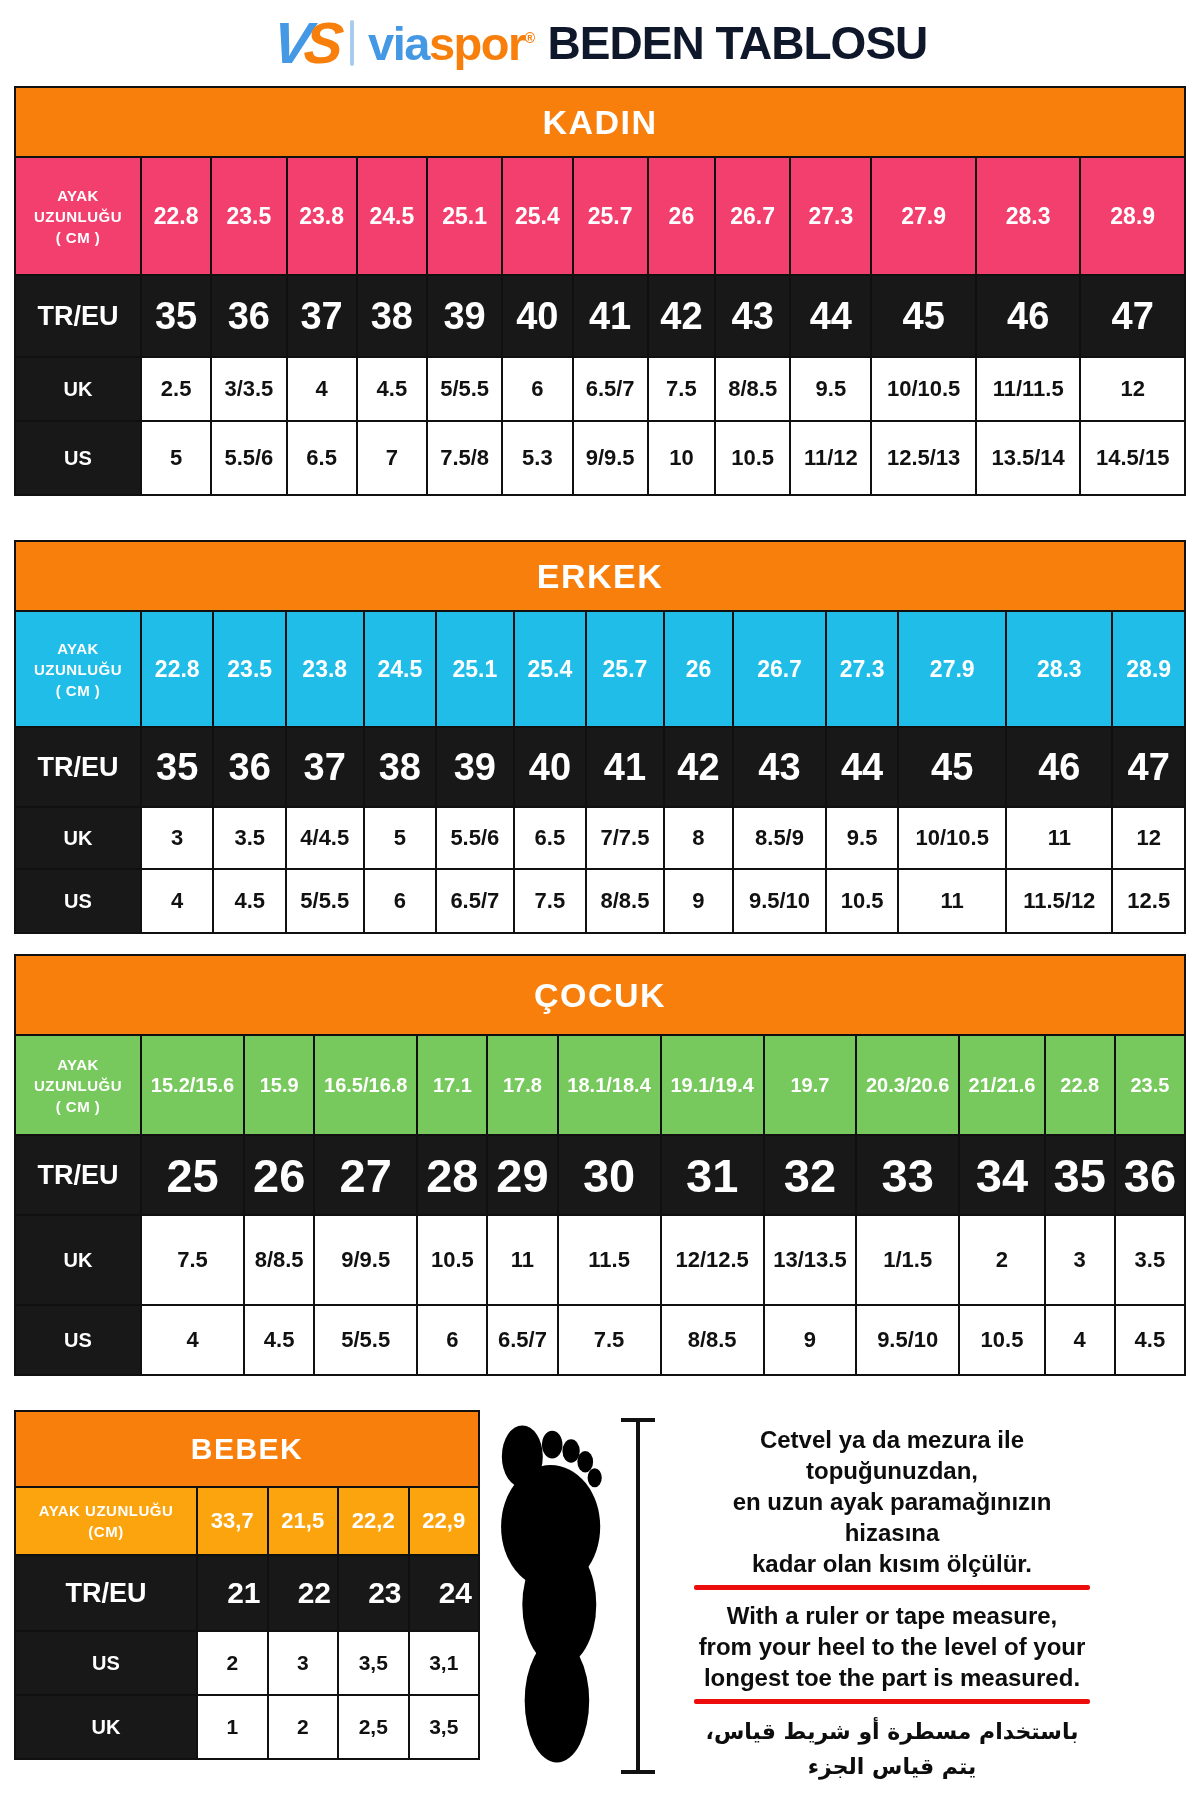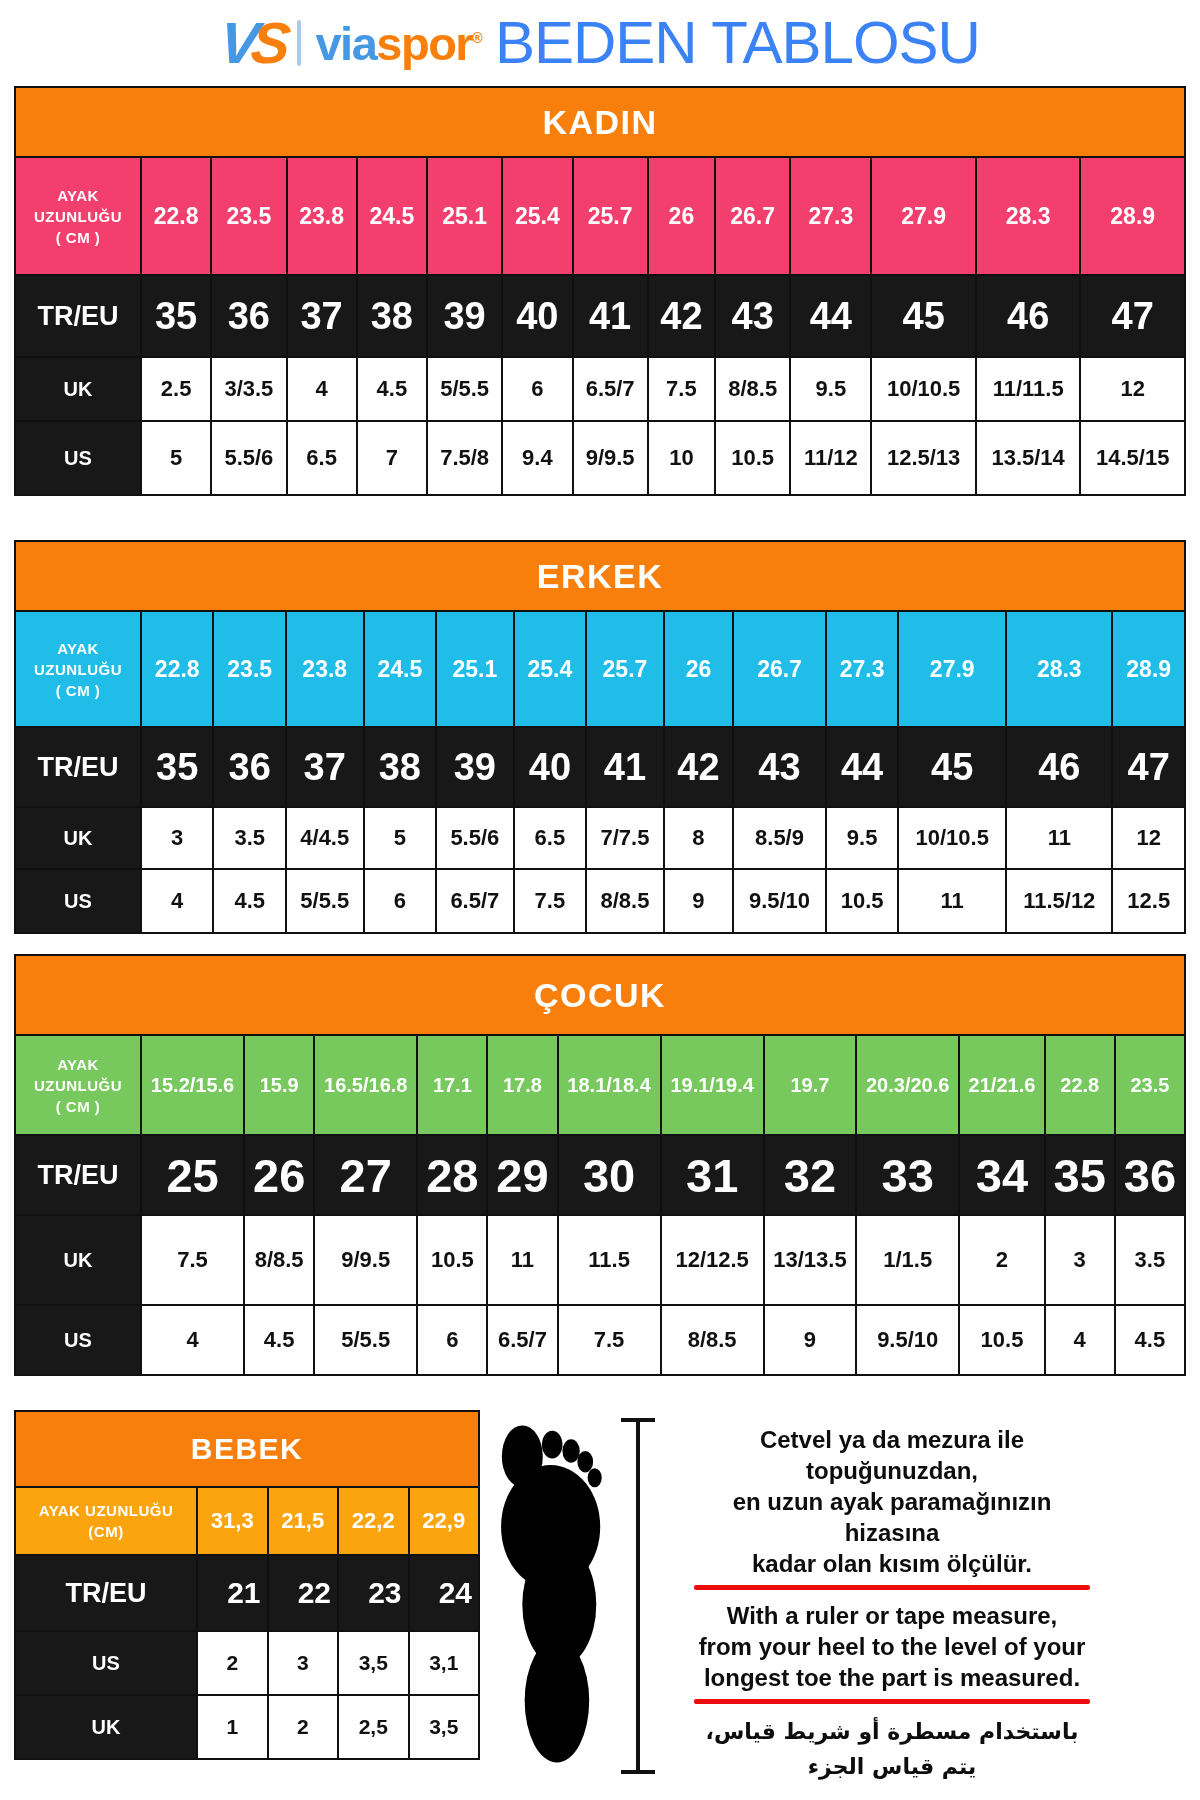--- a/index.html
+++ b/index.html
@@ -9,21 +9,21 @@
   
   .header{height:86px;display:flex;align-items:center;justify-content:center;gap:14px;}
   .vs-mark{font-weight:900;font-style:italic;font-size:58px;letter-spacing:-7px;transform:skewX(-6deg);line-height:1;}
   .vs-v{color:#4598E3;}
   .vs-s{color:#F87F0B;}
   .logo-divider{width:4px;height:46px;background:#A9CBEE;border-radius:2px;}
   .logo-text{font-size:47px;font-weight:bold;letter-spacing:-1.5px;line-height:1;}
   .logo-via{color:#4598E3;}
   .logo-spor{color:#F87F0B;}
   .logo-reg{color:#F87F0B;font-size:14px;vertical-align:super;font-weight:bold;}
-  .page-title{font-size:60px;font-weight:400;color:#3b82f6;letter-spacing:-1px;line-height:1;}
+  .page-title{font-size:46px;font-weight:700;color:#0f172a;letter-spacing:-1px;line-height:1;}
 
   
   table.size-table{border-collapse:collapse;width:100%;table-layout:auto;}
   table.size-table td{border:2px solid #101010;text-align:center;vertical-align:middle;font-weight:bold;padding:2px 6px;}
   td.title{background:var(--orange);color:#fff;font-size:34px;letter-spacing:1.5px;border:2px solid #101010;}
   tr.row-cm td{background:var(--accent);color:#fff;}
   tr.row-cm td.lab{font-size:15px;line-height:1.4;white-space:pre-line;letter-spacing:.5px;}
   tr.row-cm td.val{font-size:23px;}
   tr.row-treu td{background:#181818;color:#fff;}
   tr.row-treu td.lab{font-size:27px;}
@@ -148,21 +148,21 @@
           <td class="val">11/11.5</td>
           <td class="val">12</td>
         </tr>
         <tr class="row-us">
           <td class="lab">US</td>
           <td class="val">5</td>
           <td class="val">5.5/6</td>
           <td class="val">6.5</td>
           <td class="val">7</td>
           <td class="val">7.5/8</td>
-          <td class="val">9.4</td>
+          <td class="val">5.3</td>
           <td class="val">9/9.5</td>
           <td class="val">10</td>
           <td class="val">10.5</td>
           <td class="val">11/12</td>
           <td class="val">12.5/13</td>
           <td class="val">13.5/14</td>
           <td class="val">14.5/15</td>
         </tr>
       </tbody>
   </table>
@@ -314,21 +314,21 @@
   <div class="footer">
 
     <table class="size-table t-bebek" id="bebek-table">
       <tbody>
         <tr class="row-title">
           <td class="title" colspan="5">BEBEK</td>
         </tr>
       <tr class="row-cm">
             <td class="lab">AYAK UZUNLUĞU
 (CM)</td>
-            <td class="val">31,3</td>
+            <td class="val">33,7</td>
             <td class="val">21,5</td>
             <td class="val">22,2</td>
             <td class="val">22,9</td>
           </tr>
           <tr class="row-treu">
             <td class="lab">TR/EU</td>
             <td class="val">21</td>
             <td class="val">22</td>
             <td class="val">23</td>
             <td class="val">24</td>

